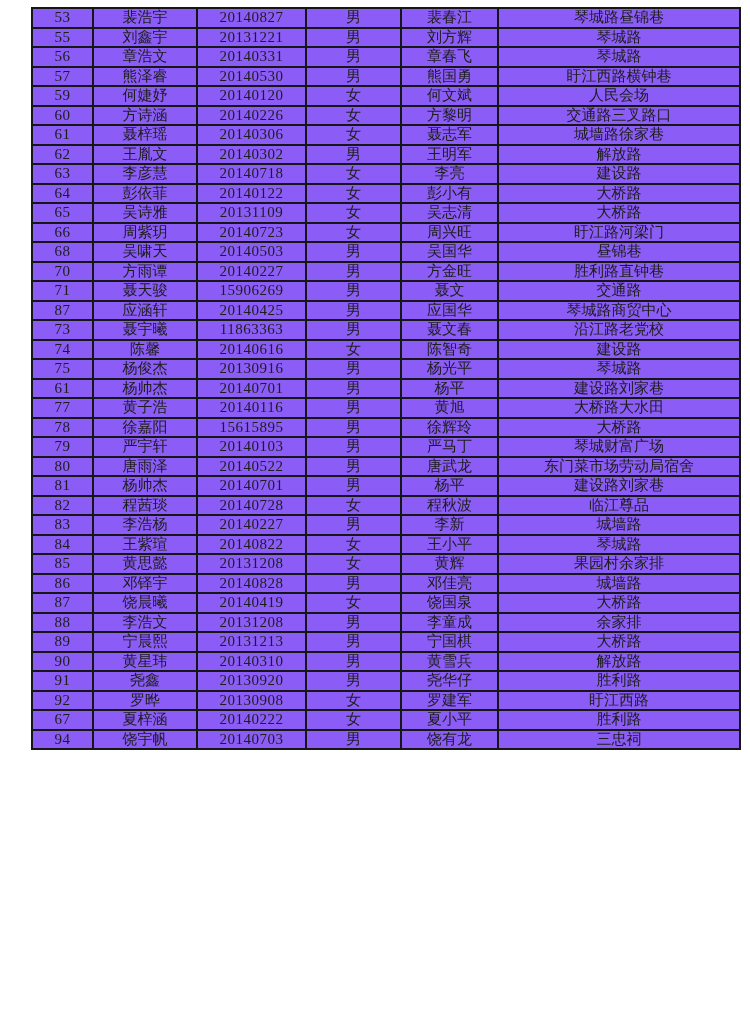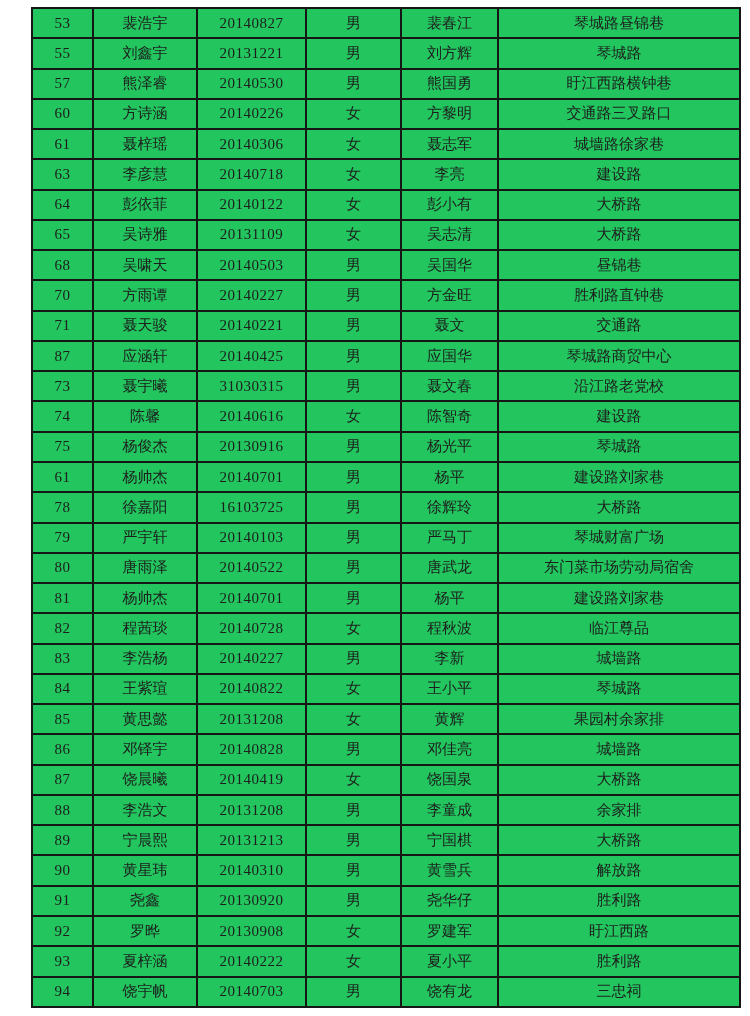--- a/index.html
+++ b/index.html
@@ -19,22 +19,22 @@
   }
   .sheet {
     position: absolute;
     left: 31px;
     top: 7px;
   }
   table.roster {
     border-collapse: collapse;
     table-layout: fixed;
     width: 708px;
-    height: 1001px;
-    background: #22c55e;
+    height: 743px;
+    background: #8b5cf6;
   }
   table.roster td {
     border: 2px solid #161616;
     text-align: center;
     vertical-align: middle;
     font-size: 15px;
     color: #1d1d1d;
     padding: 0 2px;
     white-space: nowrap;
     overflow: hidden;
@@ -71,44 +71,68 @@
           </tr>
           <tr>
             <td class="num">55</td>
             <td>刘鑫宇</td>
             <td class="date">20131221</td>
             <td>男</td>
             <td>刘方辉</td>
             <td>琴城路</td>
           </tr>
           <tr>
+            <td class="num">56</td>
+            <td>章浩文</td>
+            <td class="date">20140331</td>
+            <td>男</td>
+            <td>章春飞</td>
+            <td>琴城路</td>
+          </tr>
+          <tr>
             <td class="num">57</td>
             <td>熊泽睿</td>
             <td class="date">20140530</td>
             <td>男</td>
             <td>熊国勇</td>
             <td>盱江西路横钟巷</td>
           </tr>
           <tr>
+            <td class="num">59</td>
+            <td>何婕妤</td>
+            <td class="date">20140120</td>
+            <td>女</td>
+            <td>何文斌</td>
+            <td>人民会场</td>
+          </tr>
+          <tr>
             <td class="num">60</td>
             <td>方诗涵</td>
             <td class="date">20140226</td>
             <td>女</td>
             <td>方黎明</td>
             <td>交通路三叉路口</td>
           </tr>
           <tr>
             <td class="num">61</td>
             <td>聂梓瑶</td>
             <td class="date">20140306</td>
             <td>女</td>
             <td>聂志军</td>
             <td>城墙路徐家巷</td>
           </tr>
           <tr>
+            <td class="num">62</td>
+            <td>王胤文</td>
+            <td class="date">20140302</td>
+            <td>男</td>
+            <td>王明军</td>
+            <td>解放路</td>
+          </tr>
+          <tr>
             <td class="num">63</td>
             <td>李彦慧</td>
             <td class="date">20140718</td>
             <td>女</td>
             <td>李亮</td>
             <td>建设路</td>
           </tr>
           <tr>
             <td class="num">64</td>
             <td>彭依菲</td>
@@ -119,55 +143,63 @@
           </tr>
           <tr>
             <td class="num">65</td>
             <td>吴诗雅</td>
             <td class="date">20131109</td>
             <td>女</td>
             <td>吴志清</td>
             <td>大桥路</td>
           </tr>
           <tr>
+            <td class="num">66</td>
+            <td>周紫玥</td>
+            <td class="date">20140723</td>
+            <td>女</td>
+            <td>周兴旺</td>
+            <td>盱江路河梁门</td>
+          </tr>
+          <tr>
             <td class="num">68</td>
             <td>吴啸天</td>
             <td class="date">20140503</td>
             <td>男</td>
             <td>吴国华</td>
             <td>昼锦巷</td>
           </tr>
           <tr>
             <td class="num">70</td>
             <td>方雨谭</td>
             <td class="date">20140227</td>
             <td>男</td>
             <td>方金旺</td>
             <td>胜利路直钟巷</td>
           </tr>
           <tr>
             <td class="num">71</td>
             <td>聂天骏</td>
-            <td class="date">20140221</td>
+            <td class="date">15906269</td>
             <td>男</td>
             <td>聂文</td>
             <td>交通路</td>
           </tr>
           <tr>
             <td class="num">87</td>
             <td>应涵轩</td>
             <td class="date">20140425</td>
             <td>男</td>
             <td>应国华</td>
             <td>琴城路商贸中心</td>
           </tr>
           <tr>
             <td class="num">73</td>
             <td>聂宇曦</td>
-            <td class="date">31030315</td>
+            <td class="date">11863363</td>
             <td>男</td>
             <td>聂文春</td>
             <td>沿江路老党校</td>
           </tr>
           <tr>
             <td class="num">74</td>
             <td>陈馨</td>
             <td class="date">20140616</td>
             <td>女</td>
             <td>陈智奇</td>
@@ -183,23 +215,31 @@
           </tr>
           <tr>
             <td class="num">61</td>
             <td>杨帅杰</td>
             <td class="date">20140701</td>
             <td>男</td>
             <td>杨平</td>
             <td>建设路刘家巷</td>
           </tr>
           <tr>
+            <td class="num">77</td>
+            <td>黄子浩</td>
+            <td class="date">20140116</td>
+            <td>男</td>
+            <td>黄旭</td>
+            <td>大桥路大水田</td>
+          </tr>
+          <tr>
             <td class="num">78</td>
             <td>徐嘉阳</td>
-            <td class="date">16103725</td>
+            <td class="date">15615895</td>
             <td>男</td>
             <td>徐辉玲</td>
             <td>大桥路</td>
           </tr>
           <tr>
             <td class="num">79</td>
             <td>严宇轩</td>
             <td class="date">20140103</td>
             <td>男</td>
             <td>严马丁</td>
@@ -303,21 +343,21 @@
           </tr>
           <tr>
             <td class="num">92</td>
             <td>罗晔</td>
             <td class="date">20130908</td>
             <td>女</td>
             <td>罗建军</td>
             <td>盱江西路</td>
           </tr>
           <tr>
-            <td class="num">93</td>
+            <td class="num">67</td>
             <td>夏梓涵</td>
             <td class="date">20140222</td>
             <td>女</td>
             <td>夏小平</td>
             <td>胜利路</td>
           </tr>
           <tr>
             <td class="num">94</td>
             <td>饶宇帆</td>
             <td class="date">20140703</td>

